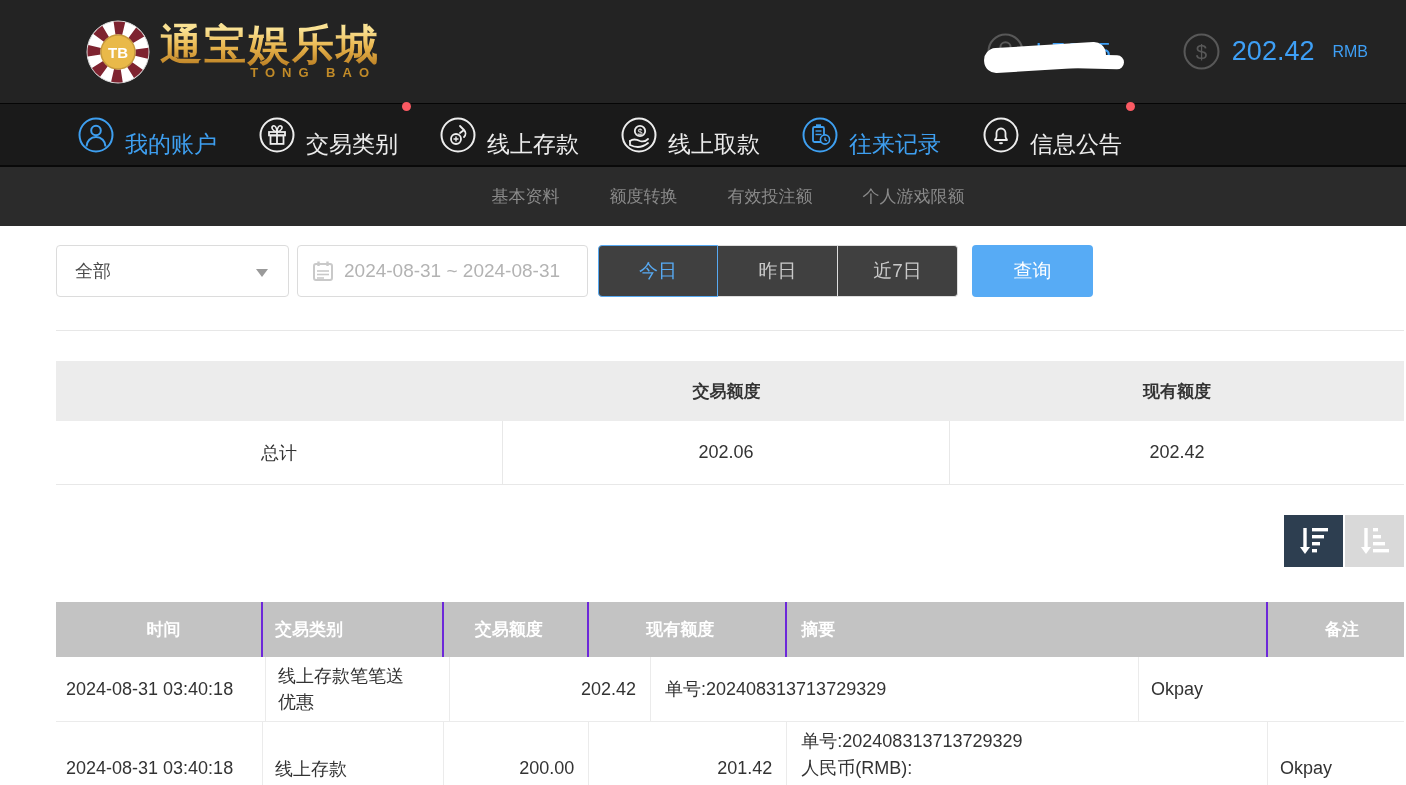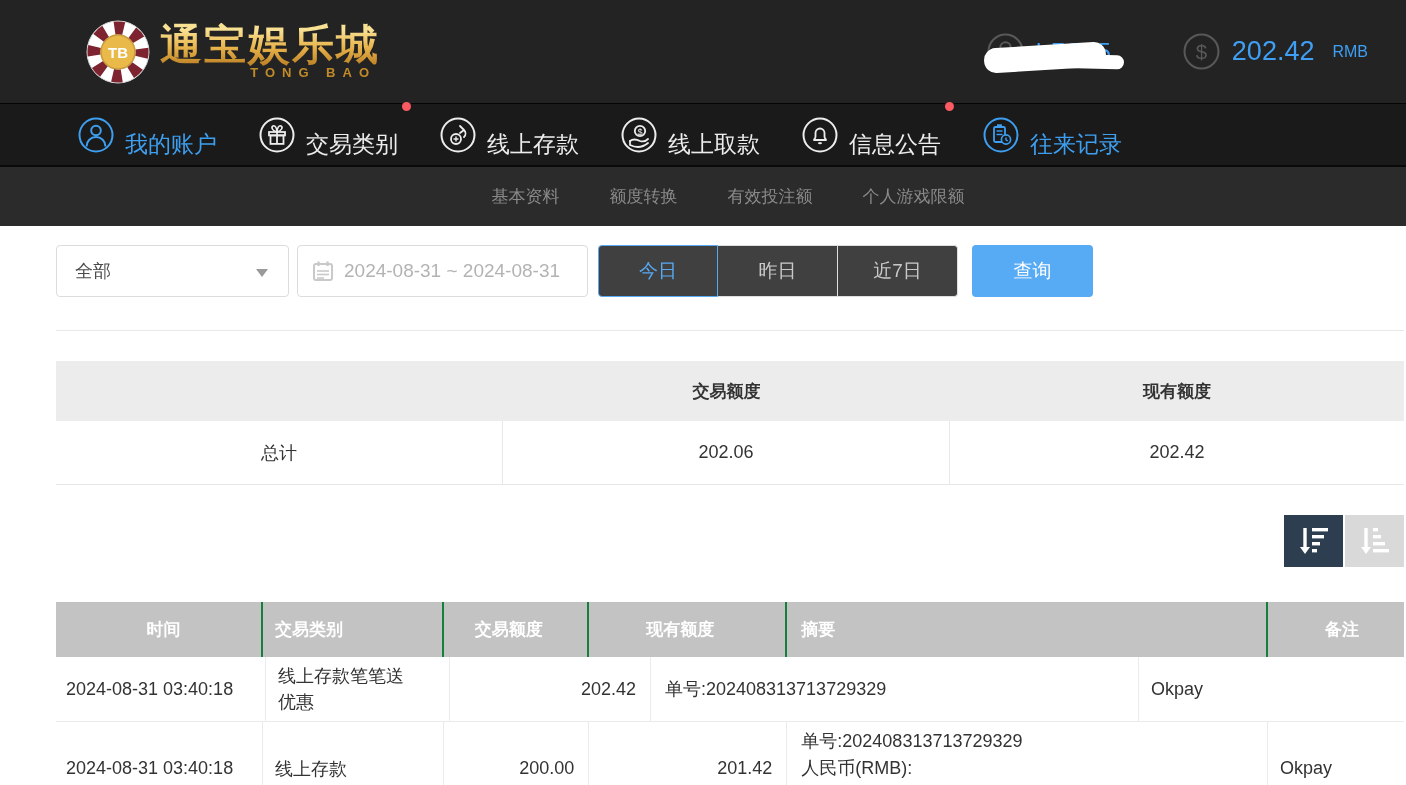--- a/index.html
+++ b/index.html
@@ -79,21 +79,21 @@
   .sort-row { margin-top:30px; display:flex; justify-content:flex-end; gap:2px; }
   .sort-btn { width:59px; height:52px; border:none; display:flex; align-items:center; justify-content:center; cursor:pointer; }
   .sort-desc { background:#2d3e50; }
   .sort-asc { background:#d9d9d9; }
   .sort-btn svg { width:34px; height:32px; color:#fff; }
 
   
   .tx { margin-top:35px; }
   .tx-h { display:flex; height:55px; background:#c3c3c3; }
   .tx-h > div { display:flex; align-items:center; justify-content:center; color:#fff; font-weight:bold;
-                font-size:17px; border-right:2px solid #15803d; }
+                font-size:17px; border-right:2px solid #6d28d9; }
   .tx-h > div:last-child { border-right:none; }
   .tx-r { display:flex; border-bottom:1px solid #ebebeb; }
   .tx-r > div { display:flex; align-items:center; font-size:18px; color:#333; border-right:1px solid #ebebeb;
                 padding:6px 0; }
   .tx-r > div:last-child { border-right:none; }
   .r1 { min-height:58px; } .r2 { min-height:90px; }
   .tc1 { width:210px; padding-left:10px !important; }
   .tc2 { width:184px; padding-left:12px !important; flex-direction:column; align-items:flex-start !important; justify-content:center; line-height:26px; }
   .tc3 { width:147px; justify-content:flex-end; padding-right:14px !important; }
   .tc4 { width:201px; justify-content:flex-end; padding-right:14px !important; }
@@ -176,40 +176,40 @@
     <div class="nav-item">
       <svg class="nav-ic" viewBox="0 0 36 36">
         <circle cx="18" cy="18" r="16.5" fill="none" stroke="currentColor" stroke-width="2"></circle>
         <circle cx="19" cy="14" r="5.2" fill="none" stroke="currentColor" stroke-width="1.8"></circle>
         <text x="19" y="17.5" text-anchor="middle" font-size="9" fill="currentColor">$</text>
         <path d="M9 24 c4 -3 8 -1 10 0 c3 1 6 0 8 -2" fill="none" stroke="currentColor" stroke-width="1.8" stroke-linecap="round"></path>
         <path d="M9 24 l0 4 c6 3 12 3 18 -2" fill="none" stroke="currentColor" stroke-width="1.8" stroke-linecap="round"></path>
       </svg>
       <span class="nav-lbl">线上取款</span>
     </div>
-    <div class="nav-item">
-      <svg class="nav-ic" viewBox="0 0 36 36">
-        <circle cx="18" cy="18" r="16.5" fill="none" stroke="currentColor" stroke-width="2"></circle>
-        <path d="M12 23 c0 -1 1.5 -1.5 1.5 -3.5 v-3.5 a4.5 4.5 0 0 1 9 0 v3.5 c0 2 1.5 2.5 1.5 3.5 z" fill="none" stroke="currentColor" stroke-width="1.8" stroke-linejoin="round"></path>
-        <path d="M16.5 25.5 a1.7 1.7 0 0 0 3 0" fill="none" stroke="currentColor" stroke-width="1.6"></path>
-      </svg>
-      <span class="nav-lbl">信息公告</span>
-      <span class="dot"></span>
-    </div>
     <div class="nav-item active">
       <svg class="nav-ic" viewBox="0 0 36 36">
         <circle cx="18" cy="18" r="16.5" fill="none" stroke="currentColor" stroke-width="2"></circle>
         <rect x="11" y="10" width="11" height="15" rx="1.5" fill="none" stroke="currentColor" stroke-width="1.8"></rect>
         <line x1="14" y1="8.5" x2="19" y2="8.5" stroke="currentColor" stroke-width="2.4"></line>
         <line x1="13.5" y1="14" x2="19.5" y2="14" stroke="currentColor" stroke-width="1.4"></line>
         <line x1="13.5" y1="17.5" x2="19.5" y2="17.5" stroke="currentColor" stroke-width="1.4"></line>
         <circle cx="23" cy="22.5" r="4.6" fill="#1a1a1a" stroke="currentColor" stroke-width="1.6"></circle>
         <path d="M23 20.5 v2.3 l1.8 1.2" fill="none" stroke="currentColor" stroke-width="1.4"></path>
       </svg>
       <span class="nav-lbl">往来记录</span>
+    </div>
+    <div class="nav-item">
+      <svg class="nav-ic" viewBox="0 0 36 36">
+        <circle cx="18" cy="18" r="16.5" fill="none" stroke="currentColor" stroke-width="2"></circle>
+        <path d="M12 23 c0 -1 1.5 -1.5 1.5 -3.5 v-3.5 a4.5 4.5 0 0 1 9 0 v3.5 c0 2 1.5 2.5 1.5 3.5 z" fill="none" stroke="currentColor" stroke-width="1.8" stroke-linejoin="round"></path>
+        <path d="M16.5 25.5 a1.7 1.7 0 0 0 3 0" fill="none" stroke="currentColor" stroke-width="1.6"></path>
+      </svg>
+      <span class="nav-lbl">信息公告</span>
+      <span class="dot"></span>
     </div>
   </div>
 
   <div class="subnav">
     <span class="subnav-item">基本资料</span>
     <span class="subnav-item">额度转换</span>
     <span class="subnav-item">有效投注额</span>
     <span class="subnav-item">个人游戏限额</span>
   </div>
 

